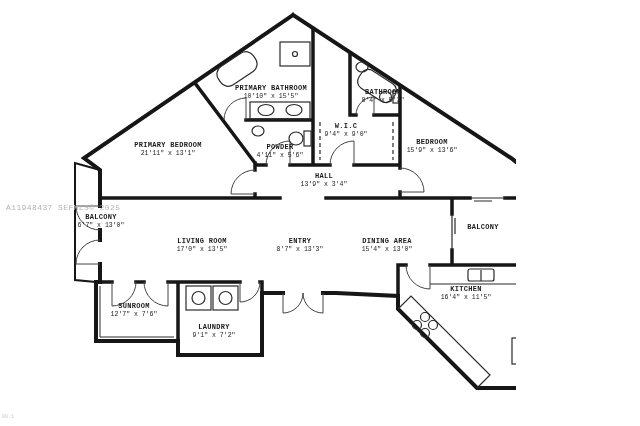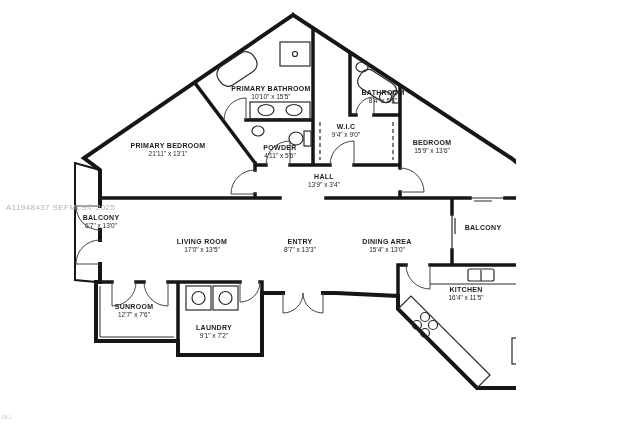--- a/index.html
+++ b/index.html
@@ -1,18 +1,18 @@
 <!DOCTYPE html>
 <html><head>
 <meta charset="utf-8">
 <style>
   html,body{margin:0;padding:0;background:#ffffff;}
   .canvas{
     position:relative;width:516px;height:426px;background:#ffffff;overflow:hidden;
-    font-family:Liberation Sans, sans-serif;
+    font-family:Liberation Mono, monospace;
   }
   .plan-svg{position:absolute;left:0;top:0;width:640px;height:426px;}
   .room-label{
     position:absolute;transform:translate(-50%,-50%);text-align:center;
     color:#1c1c1c;line-height:1.3;white-space:nowrap;
   }
   .room-name{font-size:7px;letter-spacing:.3px;font-weight:700;}
   .room-dims{font-size:6.5px;font-weight:400;color:#242424;}
   .watermark{
     position:absolute;left:6px;top:203px;font-size:8px;color:#b3b3b3;

